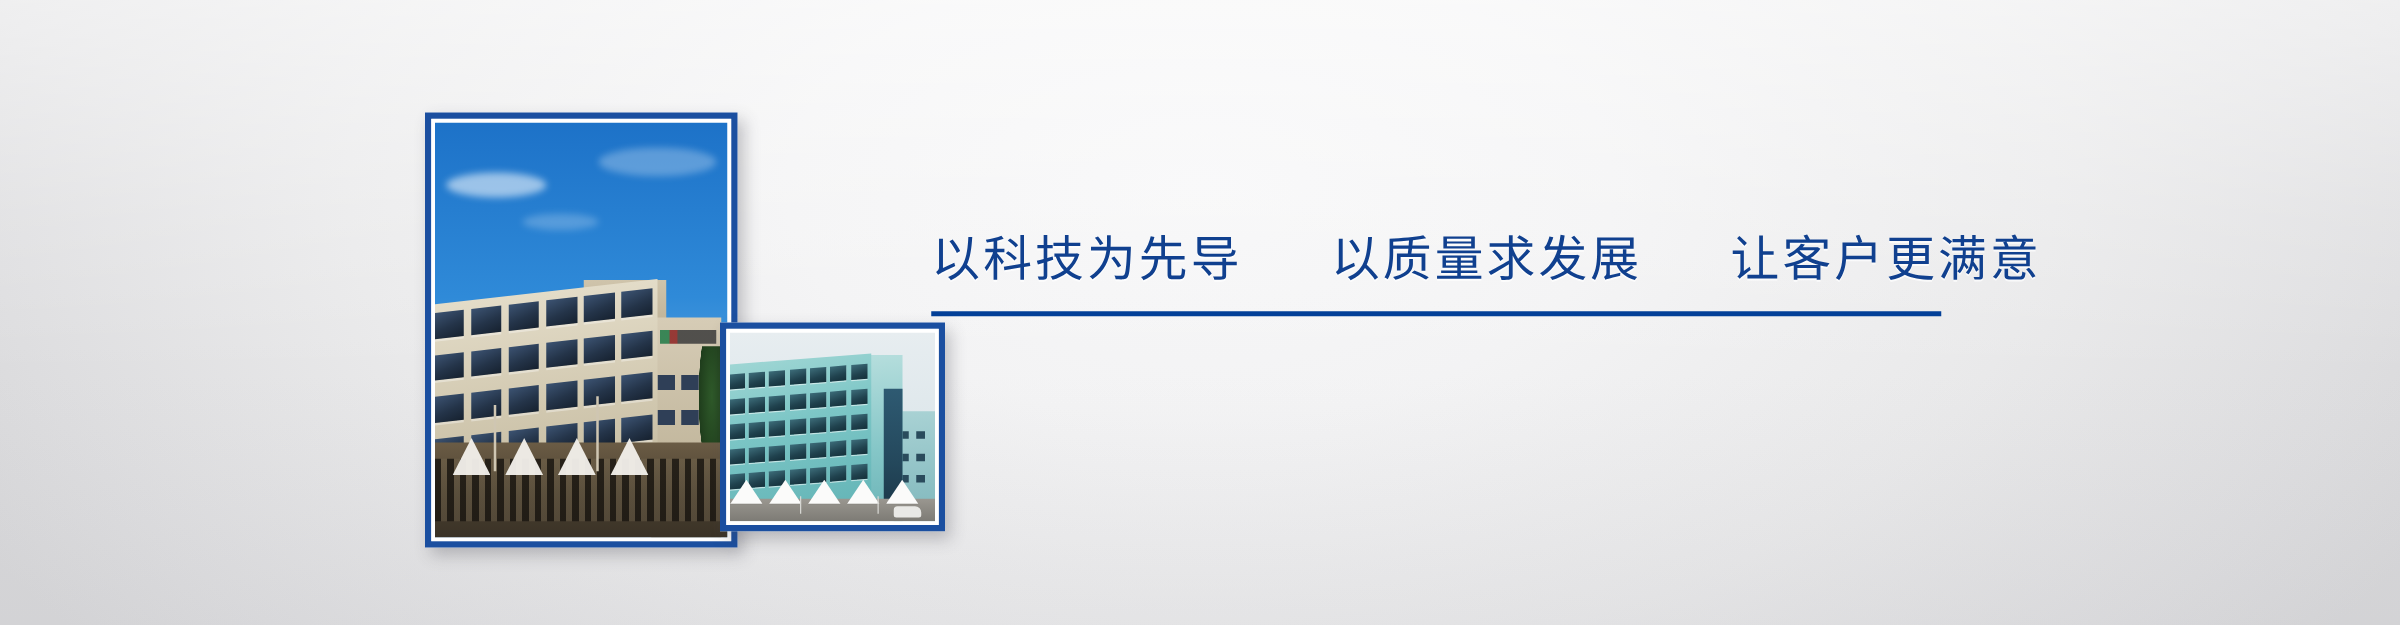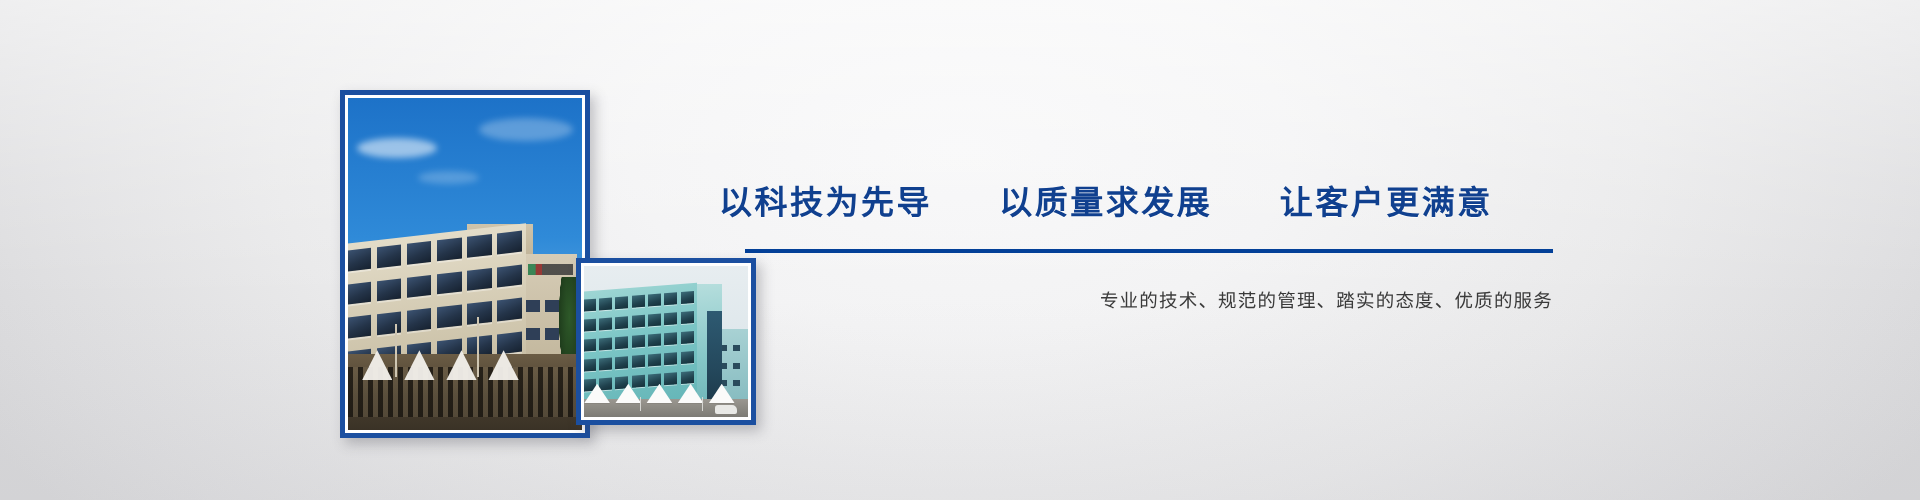--- a/index.html
+++ b/index.html
@@ -177,24 +177,24 @@
     background:#d6d6d2;
   }
   .scene-b .car {
     position:absolute; right:7%; bottom:2%; width:13%; height:6%;
     background:#e9e9e6; border-radius:3px 5px 2px 2px;
   }
 
   
   .headline {
     position: absolute;
-    left: 719px;
+    left: 745px;
     top: 176px;
-    font-size: 33px;
-    font-weight: 700;
+    font-size: 39px;
+    font-weight: 400;
     letter-spacing: 2.5px;
     color: #10408f;
     white-space: nowrap;
     text-shadow: 0 1px 0 rgba(255,255,255,0.7);
   }
   .headline .gap { display: inline-block; width: 44px; }
   .divider {
     position: absolute;
     left: 745px;
     top: 249px;
@@ -374,15 +374,14 @@
   <div class="headline">
     <span>以科技为先导</span>
     <span class="gap"></span>
     <span>以质量求发展</span>
     <span class="gap"></span>
     <span>让客户更满意</span>
   </div>
 
   <div class="divider"></div>
 
-  <div class="subtitle">专业的技术、规范的管理、踏实的态度、优质的服务</div>
 
 </div>
 
 </body></html>

